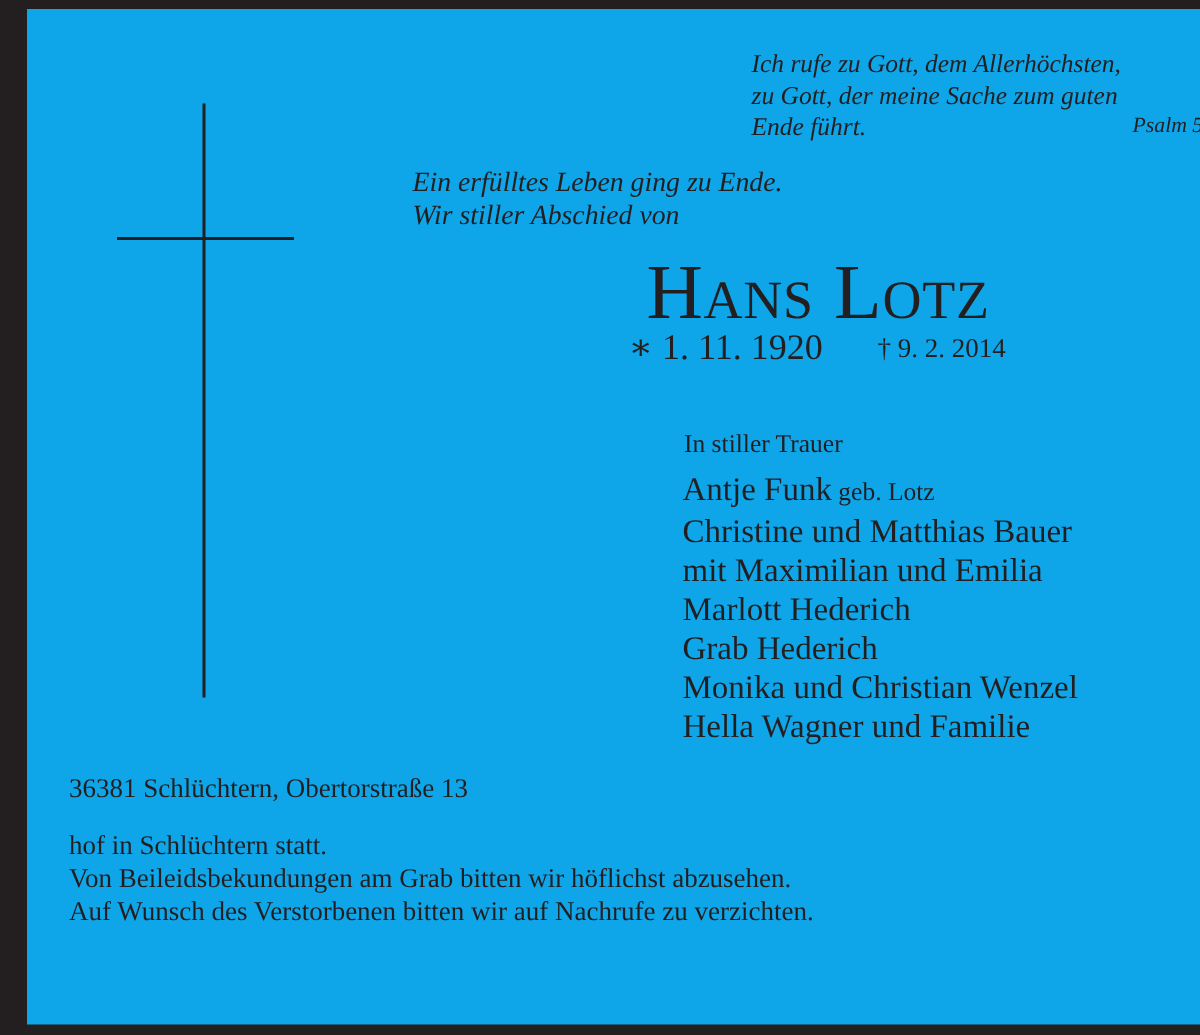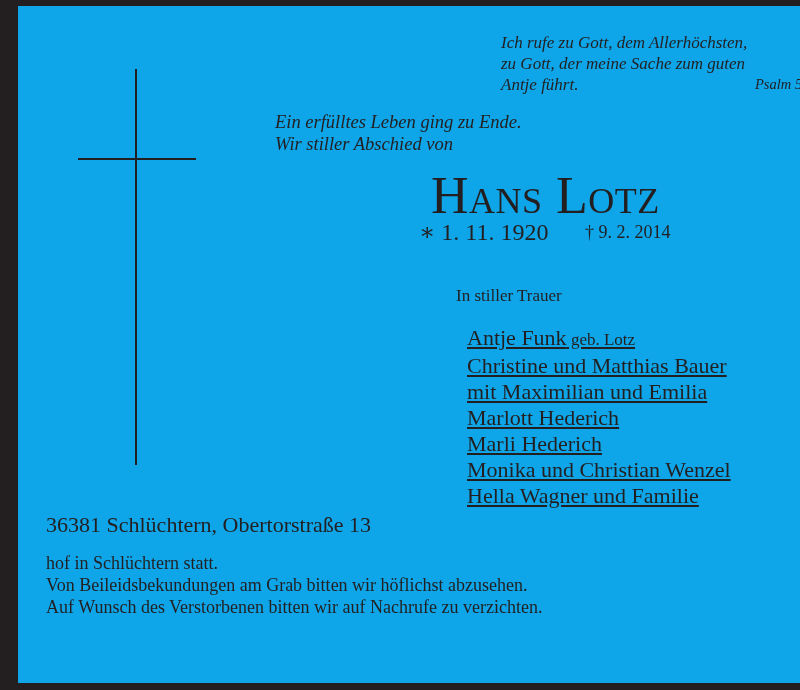--- a/index.html
+++ b/index.html
@@ -102,54 +102,53 @@
       left: 438px;
       top: 279px;
       font-size: 17px;
       line-height: 22px;
     }
     .mourners {
       left: 437px;
       top: 307px;
       font-size: 22px;
       line-height: 26px;
-      margin: 12px;
+      margin: 0;
       padding: 0;
       list-style: none;
-      text-decoration: underline;
     }
     .mourners li { display: block; }
     .mourners .suffix { font-size: 17px; }
 
     
     .address {
       left: 28px;
       top: 508px;
-      font-size: 22px;
+      font-size: 18px;
       line-height: 22px;
     }
 
     
     .notice {
       left: 28px;
       top: 546px;
       font-size: 18px;
       line-height: 22px;
     }
     .notice span { display: block; }
   </style>
 </head>
 <body>
 
 <div class="page">
 
   <div class="abs quote">
     <span class="qline">Ich rufe zu Gott, dem Allerhöchsten,</span>
     <span class="qline">zu Gott, der meine Sache zum guten</span>
-    <span class="qline">Antje führt.</span>
+    <span class="qline">Ende führt.</span>
   </div>
   <span class="psalm">Psalm 5,3</span>
 
   <div>
     <div class="cross-v"></div>
     <div class="cross-h"></div>
   </div>
 
   <div class="abs intro">
     <span>Ein erfülltes Leben ging zu Ende.</span>
@@ -161,21 +160,21 @@
   <div class="abs birth">∗ 1. 11. 1920</div>
   <div class="abs death">† 9. 2. 2014</div>
 
   <div class="abs mourning-label">In stiller Trauer</div>
 
   <ul class="abs mourners">
     <li><span>Antje Funk</span><span class="suffix"> geb. Lotz</span></li>
     <li><span>Christine und Matthias Bauer</span></li>
     <li><span>mit Maximilian und Emilia</span></li>
     <li><span>Marlott Hederich</span></li>
-    <li><span>Marli Hederich</span></li>
+    <li><span>Grab Hederich</span></li>
     <li><span>Monika und Christian Wenzel</span></li>
     <li><span>Hella Wagner und Familie</span></li>
   </ul>
 
   <div class="abs address">36381 Schlüchtern, Obertorstraße 13</div>
 
   <div class="abs notice">
     <span>hof in Schlüchtern statt.</span>
     <span>Von Beileidsbekundungen am Grab bitten wir höflichst abzusehen.</span>
     <span>Auf Wunsch des Verstorbenen bitten wir auf Nachrufe zu verzichten.</span>

